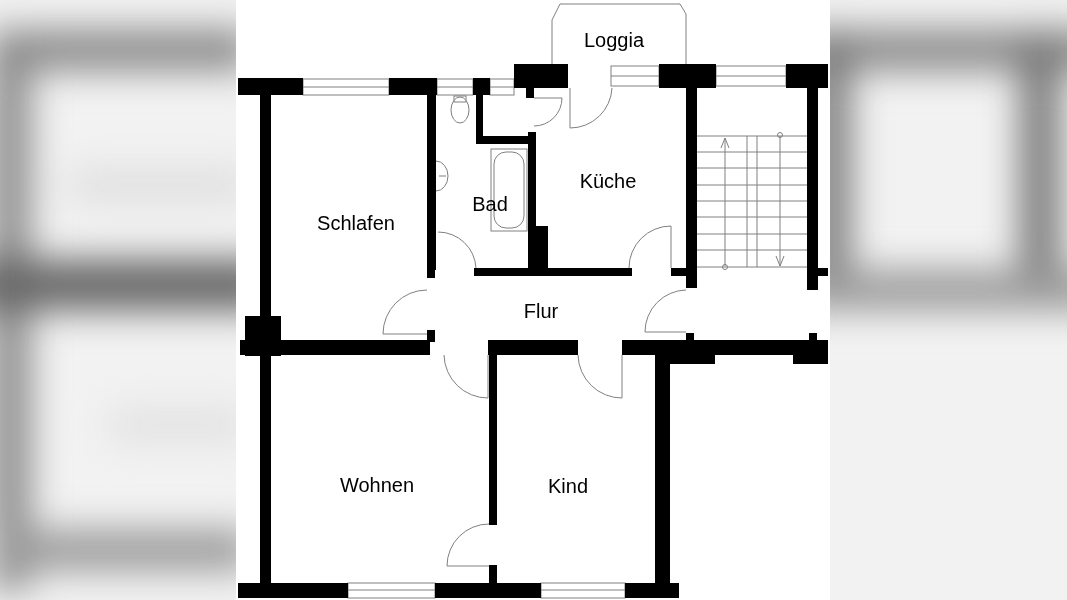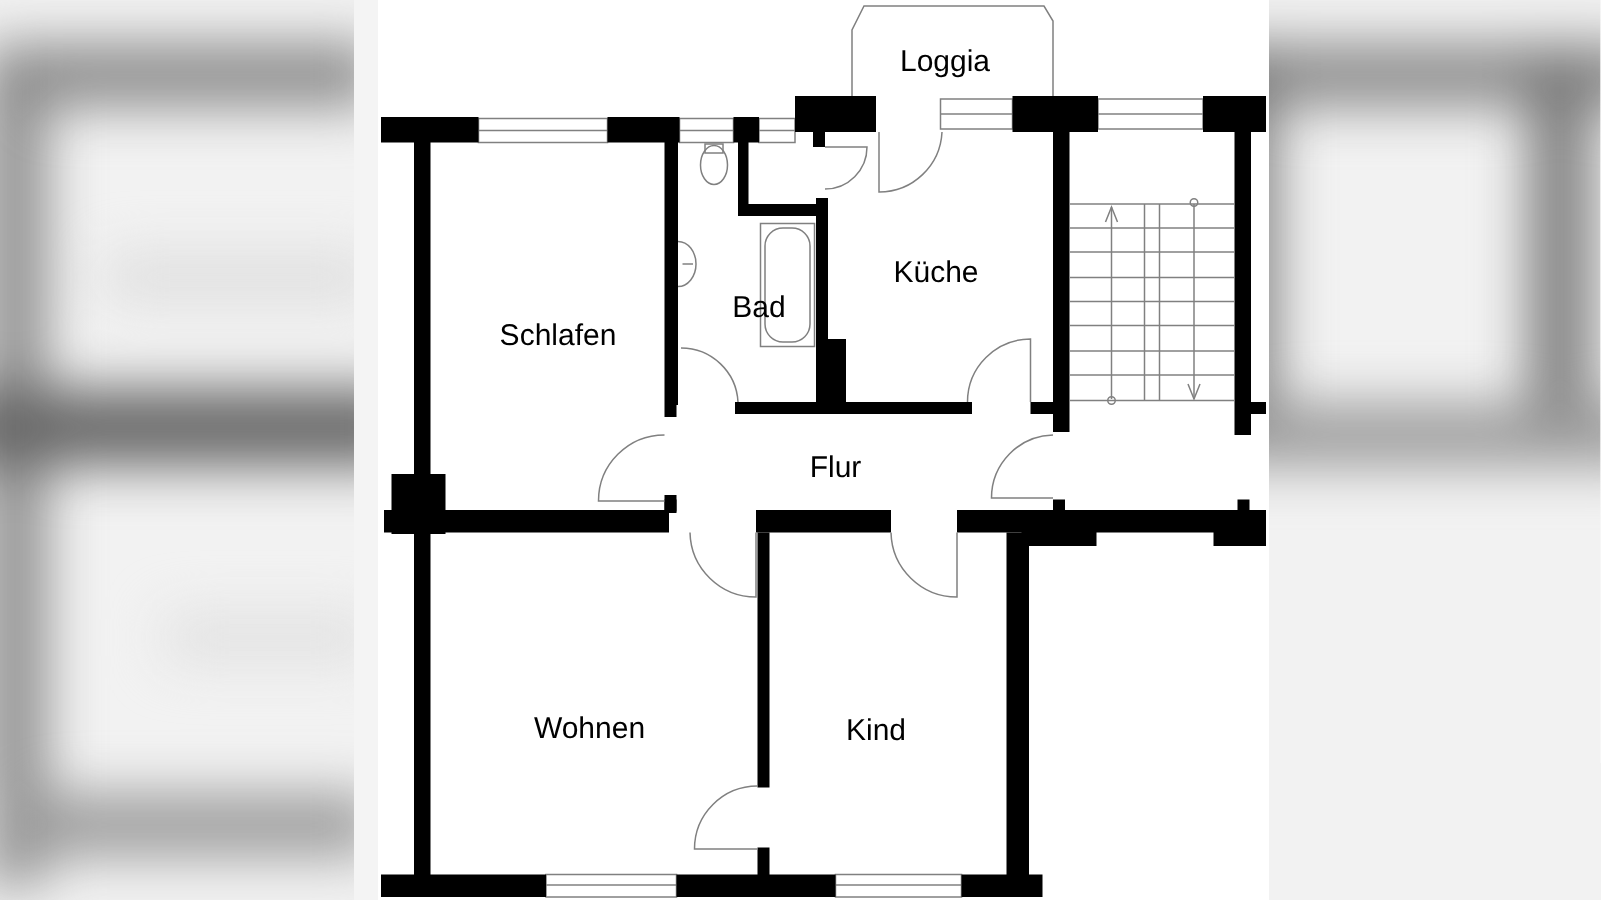--- a/index.html
+++ b/index.html
@@ -15,21 +15,20 @@
     .blur-left { left: 0; width: 236px; }
     .blur-right { left: 830px; width: 237px; }
     .blur-layer {
       position: absolute; inset: -30px;
       filter: blur(18px);
     }
     .blur-layer div { position: absolute; background: #555; }
     .plan {
       position: absolute; left: 236px; top: 0; width: 594px; height: 504px;
       background: #0ea5e9;
-      margin-left: 16px;
     }
     .plan svg { display: block; }
     .room-label {
       font-family: "Liberation Sans", sans-serif;
       font-size: 20px; fill: #000;
     }
   </style>
 </head>
 <body>
 

